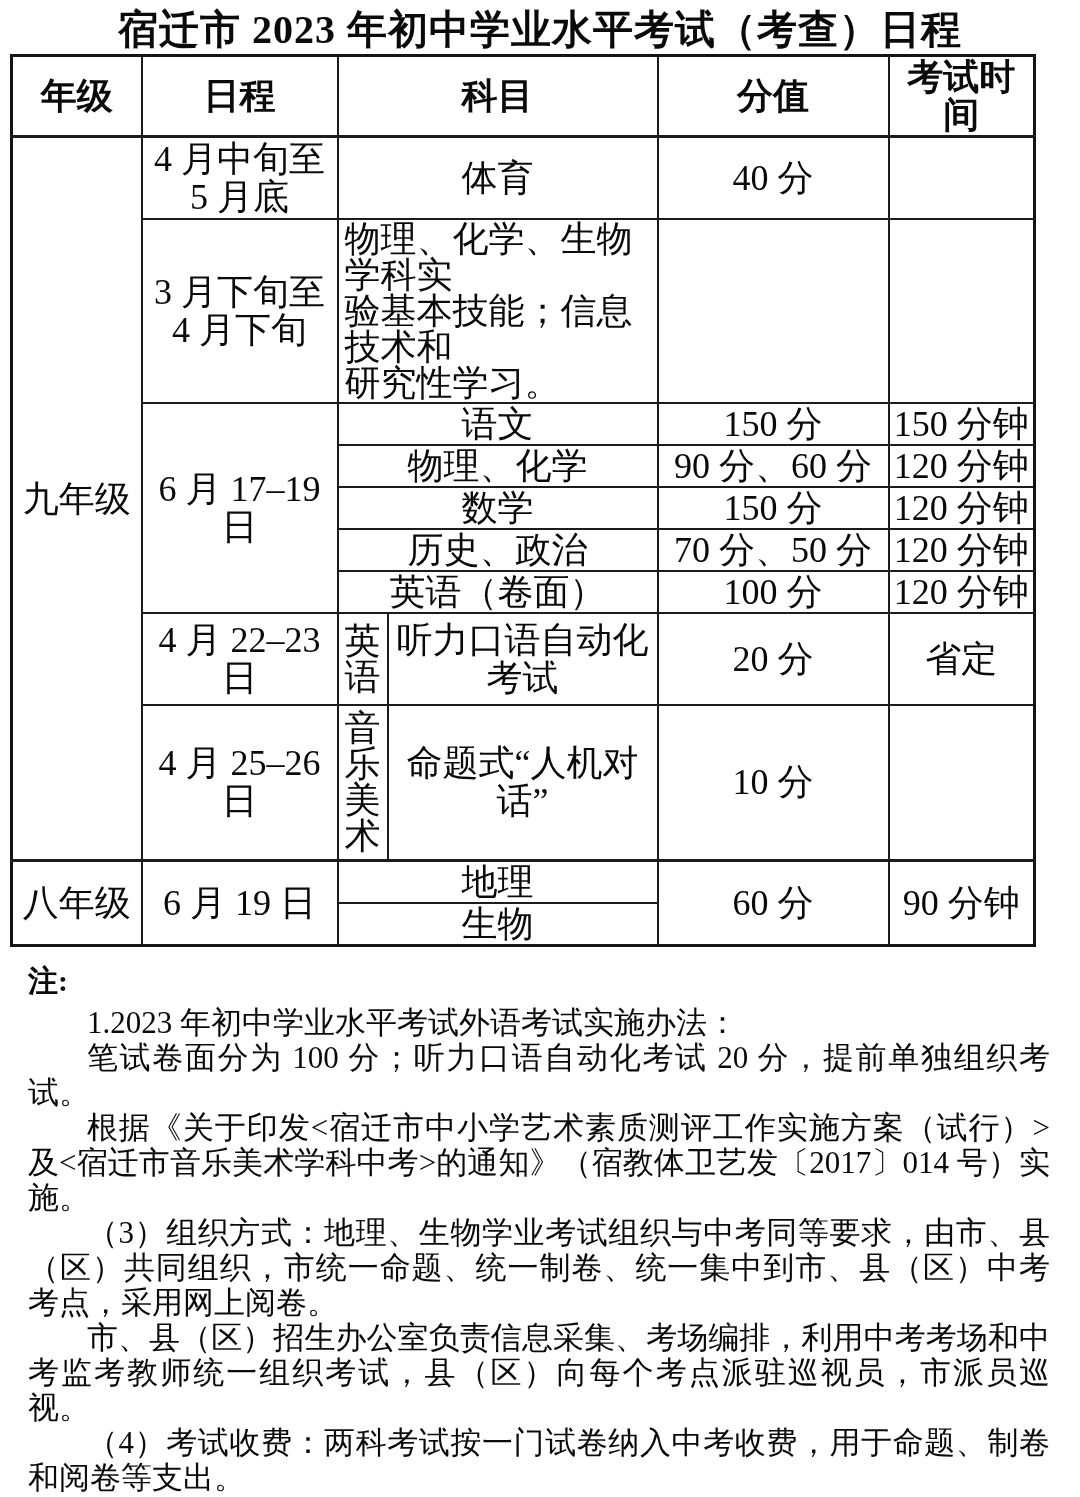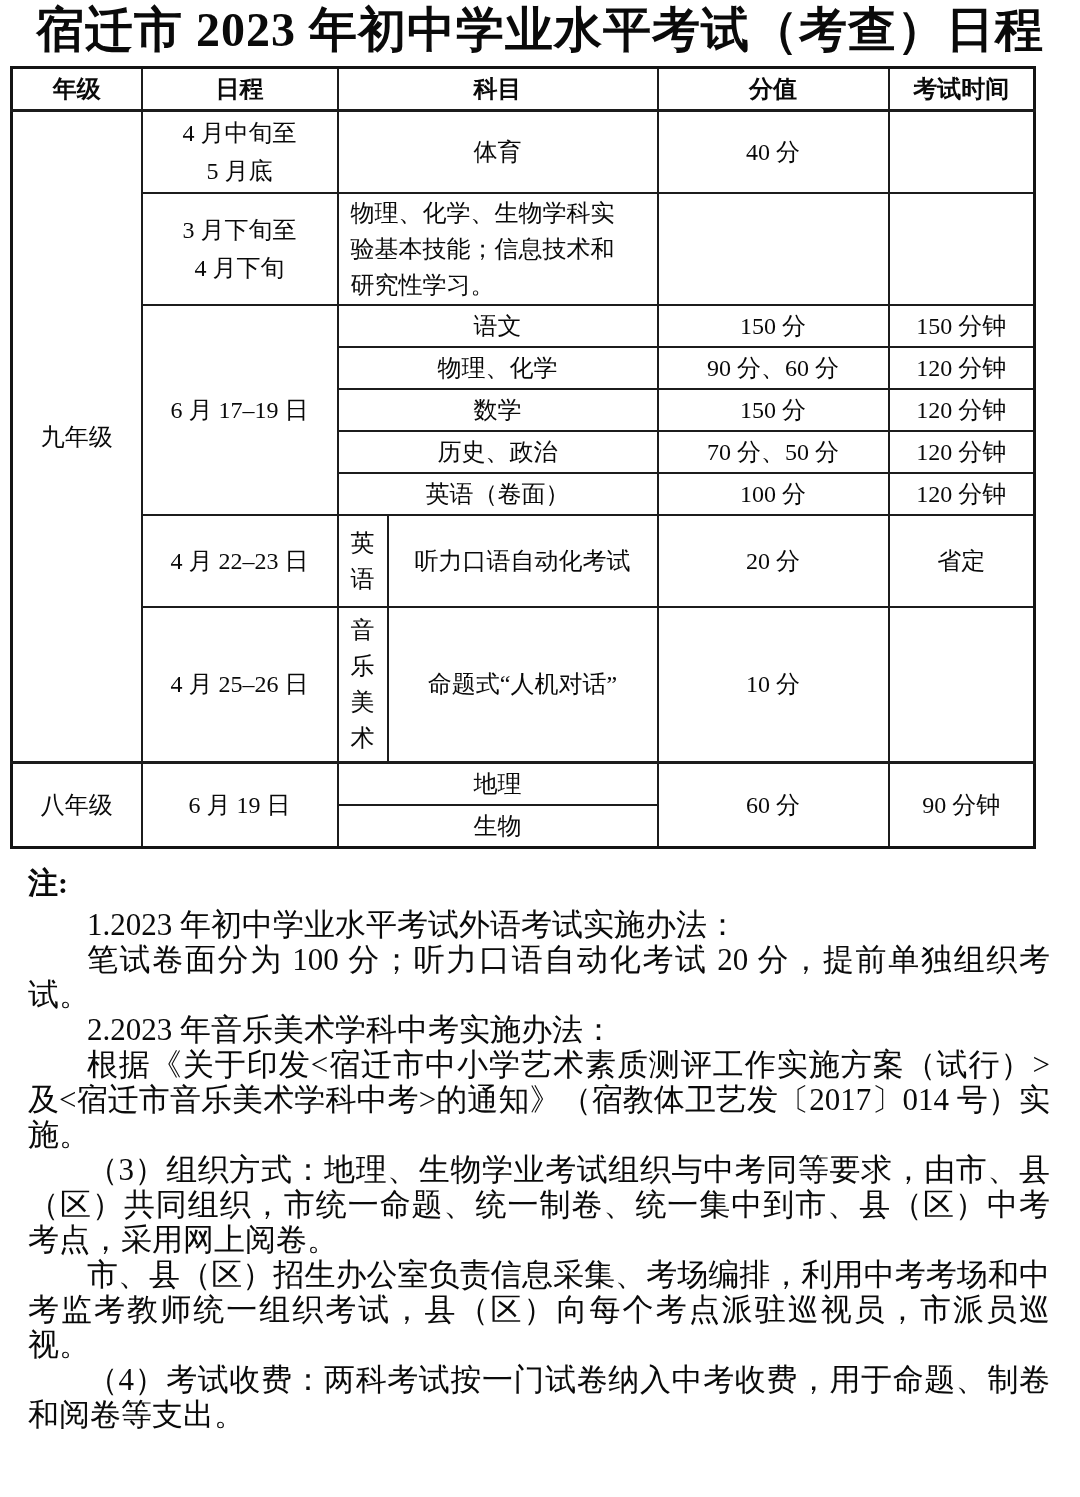--- a/index.html
+++ b/index.html
@@ -4,47 +4,47 @@
 <style>
   html,body { margin:0; padding:0; }
   body {
     width:1080px; height:1497px;
     background:#ffffff; color:#0a0a0a;
     font-family:"Liberation Serif","DejaVu Serif",serif;
     position:relative; overflow:hidden;
   }
   .doc-title {
     text-align:center;
-    font-size:48px; font-weight:bold;
-    margin:6px 0 12px 0;
+    font-size:40px; font-weight:bold;
+    margin:6px 0 0 0;
     letter-spacing:1px;
     line-height:48px;
   }
   table.schedule {
     border-collapse:collapse;
     table-layout:fixed;
     margin-left:10px;
     width:1023px;
     border:3px solid #141414;
   }
   td, th {
     border:2px solid #1c1c1c;
     text-align:center;
     vertical-align:middle;
-    font-size:24px;
+    font-size:36px;
     line-height:38px;
     white-space:pre-line;
     padding:1px 4px;
     box-sizing:border-box;
     overflow:hidden;
     font-weight:normal;
   }
   th { font-weight:bold; border-bottom-width:3px; }
   td.thick-top { border-top-width:3px; }
-  td.subject-left { text-align:left; padding-left:12px; line-height:36px; }
+  td.subject-left { text-align:left; padding-left:6px; line-height:36px; }
   td.vcell { line-height:36px; padding:0; }
   
   .r-header     { height:40px; }
   .r-pe         { height:82px; }
   .r-experiment { height:109px; }
   .r-chinese    { height:40px; }
   .r-pc         { height:41px;margin-top:44px; }
   .r-math       { height:42px; }
   .r-hp         { height:39px; }
   .r-ew         { height:37px; }
@@ -175,19 +175,18 @@
   <tr class="r-biology">
     <td colspan="2">生物</td>
   </tr>
 </tbody>
   </table>
 
 <div class="notes">
   <div class="notes-label">注:</div>
   <p class="note-p">1.2023 年初中学业水平考试外语考试实施办法：</p>
   <p class="note-p">笔试卷面分为 100 分；听力口语自动化考试 20 分，提前单独组织考试。</p>
-  <p class="note-p">2.2023 年音乐美术学科中考实施办法：</p>
   <p class="note-p">根据《关于印发&lt;宿迁市中小学艺术素质测评工作实施方案（试行）&gt;及&lt;宿迁市音乐美术学科中考&gt;的通知》（宿教体卫艺发〔2017〕014 号）实施。</p>
   <p class="note-p">（3）组织方式：地理、生物学业考试组织与中考同等要求，由市、县（区）共同组织，市统一命题、统一制卷、统一集中到市、县（区）中考考点，采用网上阅卷。</p>
   <p class="note-p">市、县（区）招生办公室负责信息采集、考场编排，利用中考考场和中考监考教师统一组织考试，县（区）向每个考点派驻巡视员，市派员巡视。</p>
   <p class="note-p">（4）考试收费：两科考试按一门试卷纳入中考收费，用于命题、制卷和阅卷等支出。</p>
 
 </div>
 
 </body></html>

